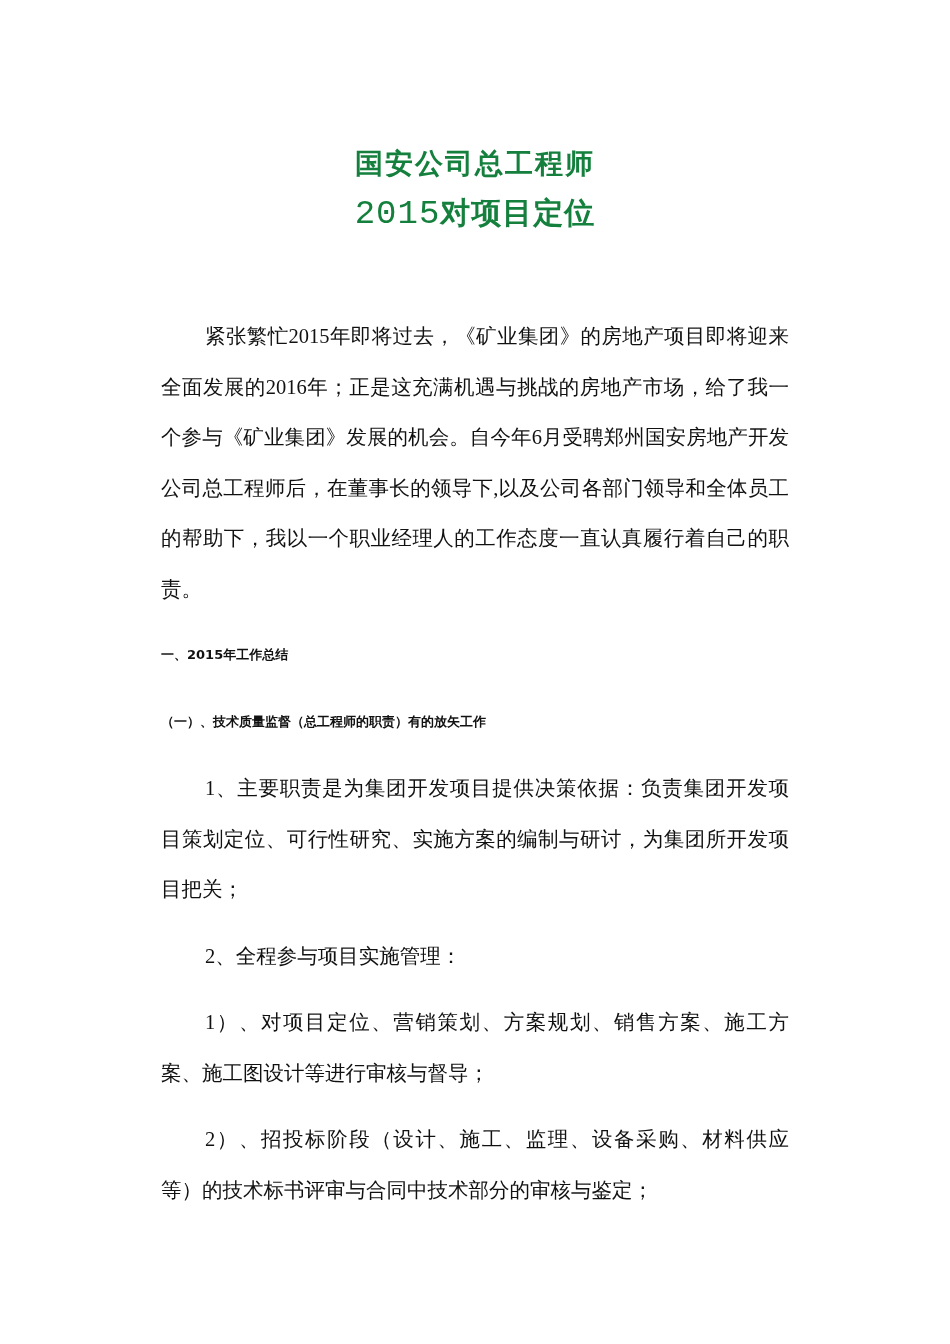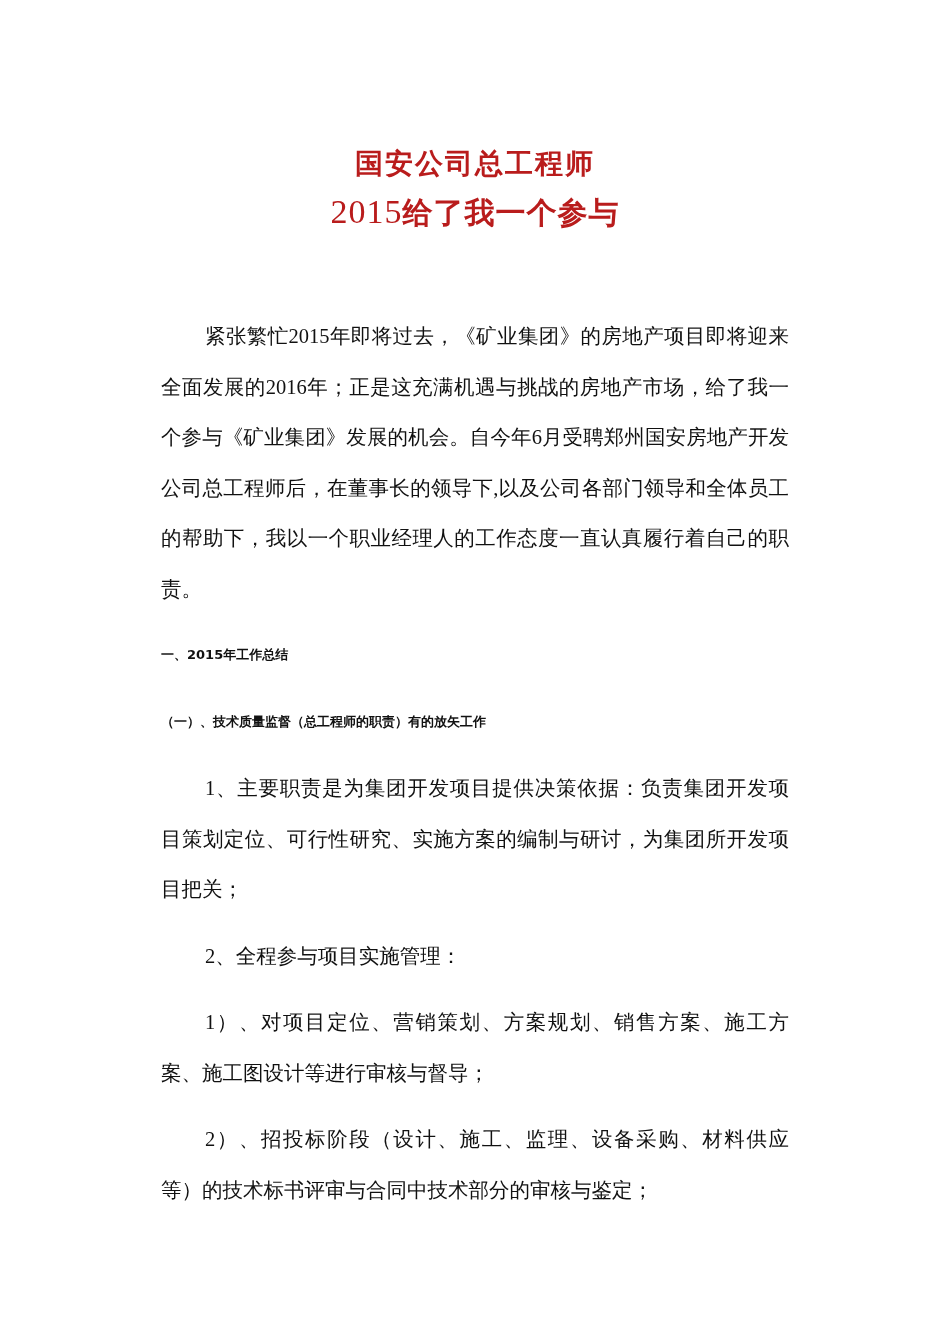--- a/index.html
+++ b/index.html
@@ -1,42 +1,42 @@
 <!DOCTYPE html>
 <html><head>
 <meta charset="utf-8">
 <style>
   html, body { margin: 0; padding: 0; background: #ffffff; }
   body { width: 950px; height: 1344px; position: relative; overflow: hidden; }
   .page { position: absolute; left: 0; top: 0; width: 950px; height: 1344px; background: #fff; }
   .title1, .title2 {
     position: absolute; left: 0; width: 950px; text-align: center;
-    font-family: "DejaVu Sans", sans-serif; font-weight: bold; color: #b91c1c;
+    font-family: "DejaVu Sans", sans-serif; font-weight: bold; color: #15803d;
   }
   .title1 { top: 145px; font-size: 28px; letter-spacing: 2px; }
   .title2 { top: 193px; font-size: 30px; letter-spacing: 1px; }
-  .title2 .num { font-family: Liberation Serif, serif; font-weight: normal; font-size: 34px; }
+  .title2 .num { font-family: Liberation Mono, monospace; font-weight: normal; font-size: 34px; }
   .body {
     position: absolute; left: 145px; top: 295px; width: 660px;
     font-family: "Liberation Serif", "DejaVu Serif", serif;
     font-size: 20.5px; line-height: 50.5px; color: #111;
     text-align: justify;
   }
   .body p { margin: 16px; }
   .indent { text-indent: 44px; }
   .h1, .h2 { font-weight: bold; font-family: "DejaVu Sans", sans-serif; font-size: 13px; }
   .h2 { margin-left: -6px; }
 </style>
 </head>
 <body>
 
 <div class="page">
   <div class="title1">国安公司总工程师</div>
   <div class="title2">
-    <span class="num">2015</span><span>给了我一个参与</span>
+    <span class="num">2015</span><span>对项目定位</span>
   </div>
 
   <div class="body">
     <p class="indent">紧张繁忙2015年即将过去，《矿业集团》的房地产项目即将迎来全面发展的2016年；正是这充满机遇与挑战的房地产市场，给了我一个参与《矿业集团》发展的机会。自今年6月受聘郑州国安房地产开发公司总工程师后，在董事长的领导下,以及公司各部门领导和全体员工的帮助下，我以一个职业经理人的工作态度一直认真履行着自己的职责。</p>
     <p class="h1">一、2015年工作总结</p>
     <p class="h2">（一）、技术质量监督（总工程师的职责）有的放矢工作</p>
     <p class="indent">1、主要职责是为集团开发项目提供决策依据：负责集团开发项目策划定位、可行性研究、实施方案的编制与研讨，为集团所开发项目把关；</p>
     <p class="indent">2、全程参与项目实施管理：</p>
     <p class="indent">1）、对项目定位、营销策划、方案规划、销售方案、施工方案、施工图设计等进行审核与督导；</p>
     <p class="indent">2）、招投标阶段（设计、施工、监理、设备采购、材料供应等）的技术标书评审与合同中技术部分的审核与鉴定；</p>

